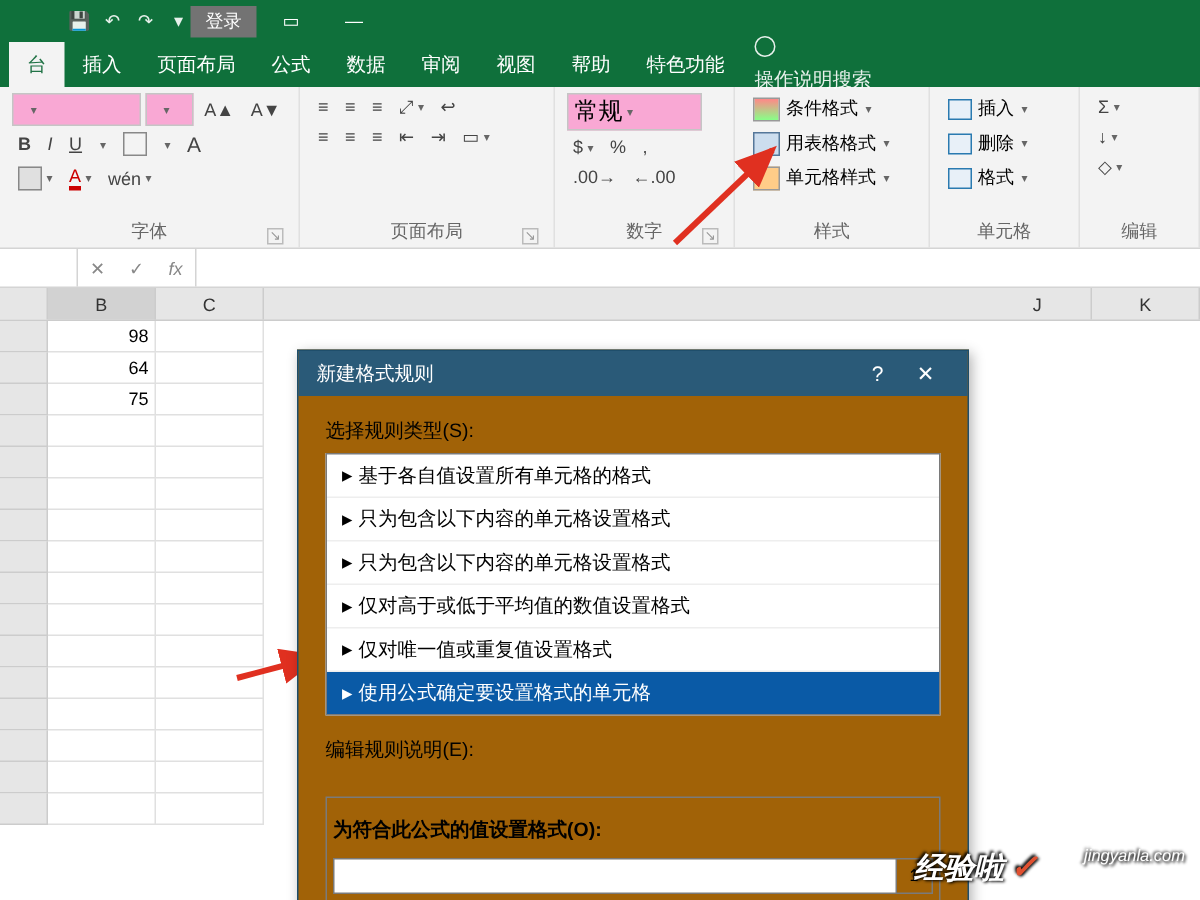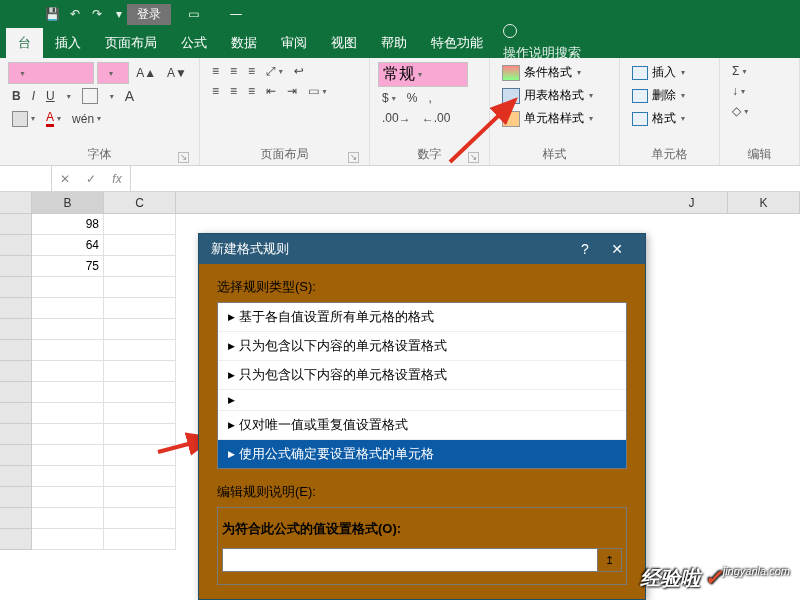--- a/index.html
+++ b/index.html
@@ -68,33 +68,33 @@
 .dlg-title { height: 30px; background: #2a5a78; color: #fff; display: flex; align-items: center; padding: 0 12px; font-size: 13px; }
 .dlg-title .spacer { flex: 1; }
 .dlg-title .tbtn { width: 32px; text-align: center; cursor: pointer; font-size: 14px; }
 .dlg-body { padding: 14px 18px; font-size: 13px; }
 .dlg-label { margin-bottom: 6px; }
 .rule-list { border: 1px solid #7a7a7a; background: #fff; }
 .rule-item { padding: 5px 10px; border-bottom: 1px solid #eee; cursor: pointer; display: flex; align-items: center; gap: 4px; }
 .rule-item:last-child { border-bottom: none; }
 .rule-item.sel { background: #0a5aa6; color: #fff; }
 .rule-item .tri { font-size: 9px; }
-.edit-desc { margin-top: 14px; margin-bottom: 6px; }
+.edit-desc { margin-top: 14px; margin-bottom: 22px; }
 .edit-box { border: 1px solid #7a7a7a; padding: 12px 4px; }
 .edit-box b { font-weight: bold; }
 .formula-input { display: flex; margin-top: 10px; }
 .formula-input input { flex: 1; border: 1px solid #7a7a7a; padding: 3px 4px; font-size: 12px; }
 .formula-input .ref { width: 24px; border: 1px solid #7a7a7a; border-left: none; text-align: center; font-size: 11px; line-height: 22px; }
 
 .arrow-red { position: absolute; z-index: 50; pointer-events: none; }
 .arrow1 { left: 440px; top: 92px; }
 .arrow2 { left: 153px; top: 432px; }
 
 .watermark { position: absolute; right: 10px; bottom: 8px; color: #fff; font-weight: bold; font-size: 20px; text-shadow: 1px 1px 2px #000, -1px -1px 2px #000; z-index: 200; font-style: italic; display: flex; flex-direction: row; align-items: flex-start; }
-.watermark .sub { font-size: 11px; font-weight: normal; font-style: italic; }
+.watermark .sub { font-size: 11px; font-weight: normal; font-style: italic; margin-left: 31px; }
 .watermark .check { color: #e05030; font-size: 22px; margin-left: 4px; }
 </style>
 </head>
 <body>
 
 <div class="titlebar">
   <div class="qat">
     <span>💾</span>
     <span>↶</span>
     <span>↷</span>
@@ -367,20 +367,21 @@
       <div class="rule-item">
           <span class="tri">▶</span>
           <span>只为包含以下内容的单元格设置格式</span>
         </div>
       <div class="rule-item">
           <span class="tri">▶</span>
           <span>只为包含以下内容的单元格设置格式</span>
         </div>
       <div class="rule-item">
           <span class="tri">▶</span>
+          <span>仅对高于或低于平均值的数值设置格式</span>
         </div>
       <div class="rule-item">
           <span class="tri">▶</span>
           <span>仅对唯一值或重复值设置格式</span>
         </div>
       <div class="rule-item sel">
           <span class="tri">▶</span>
           <span>使用公式确定要设置格式的单元格</span>
         </div>
     </div>

